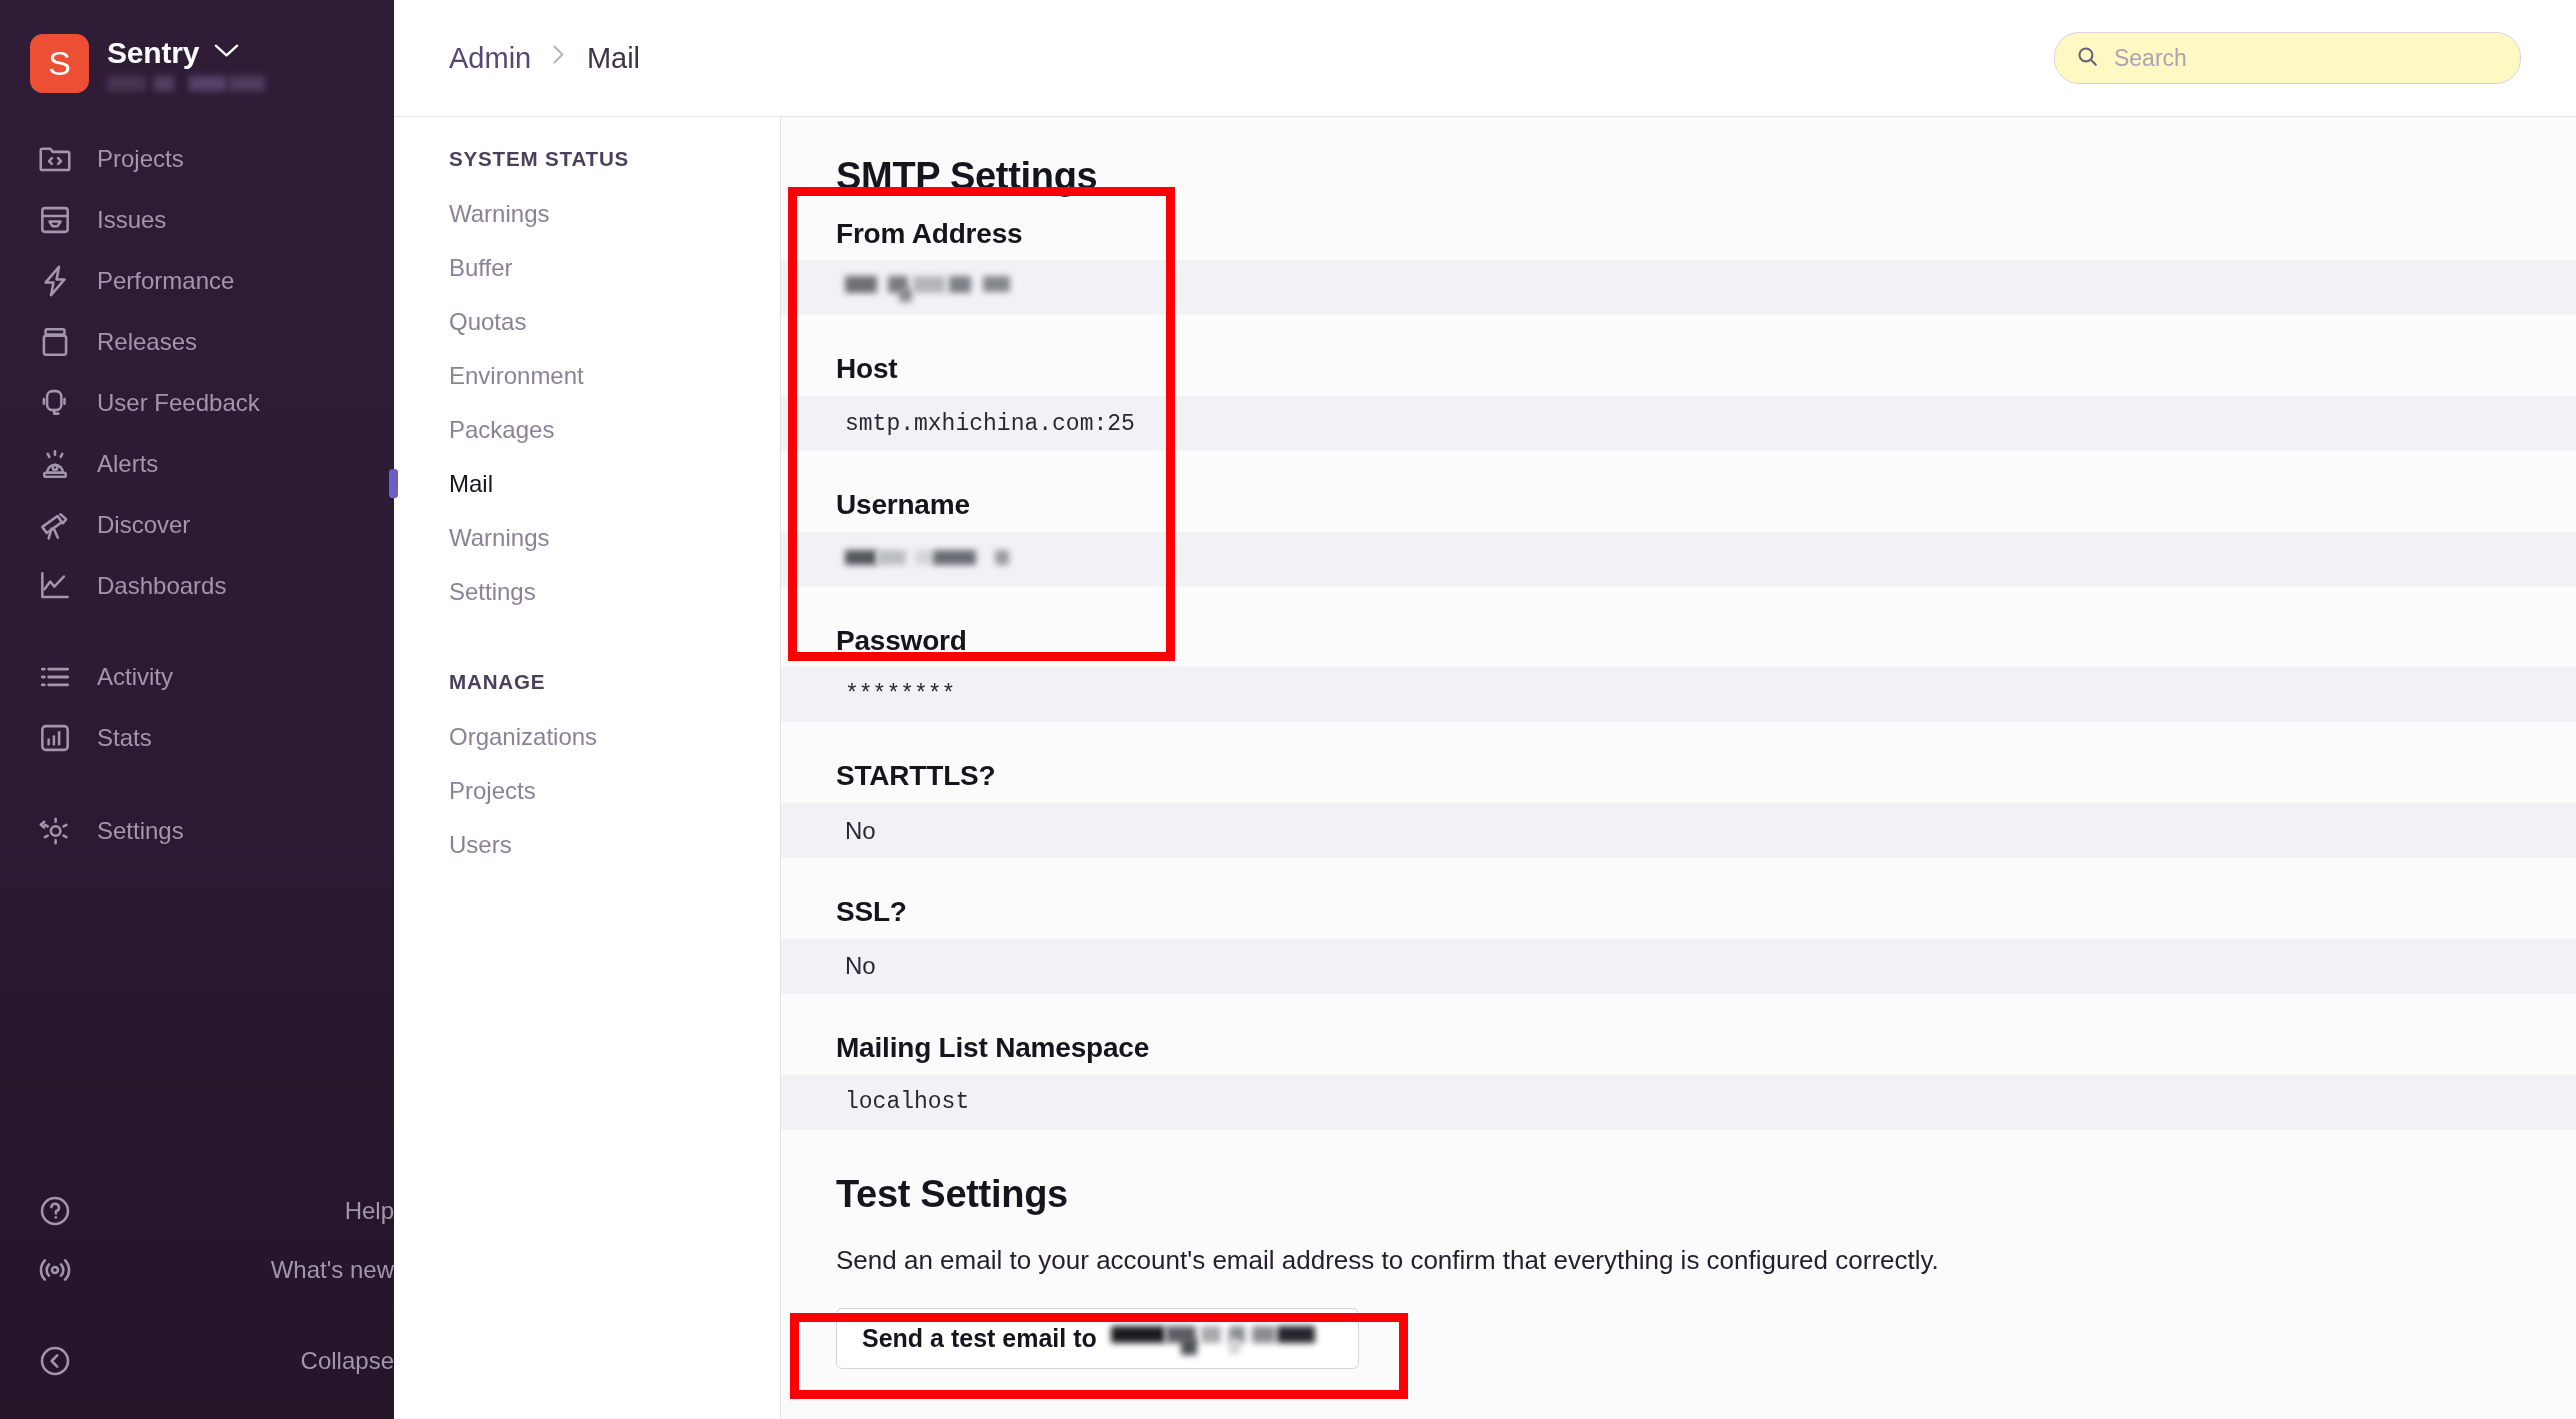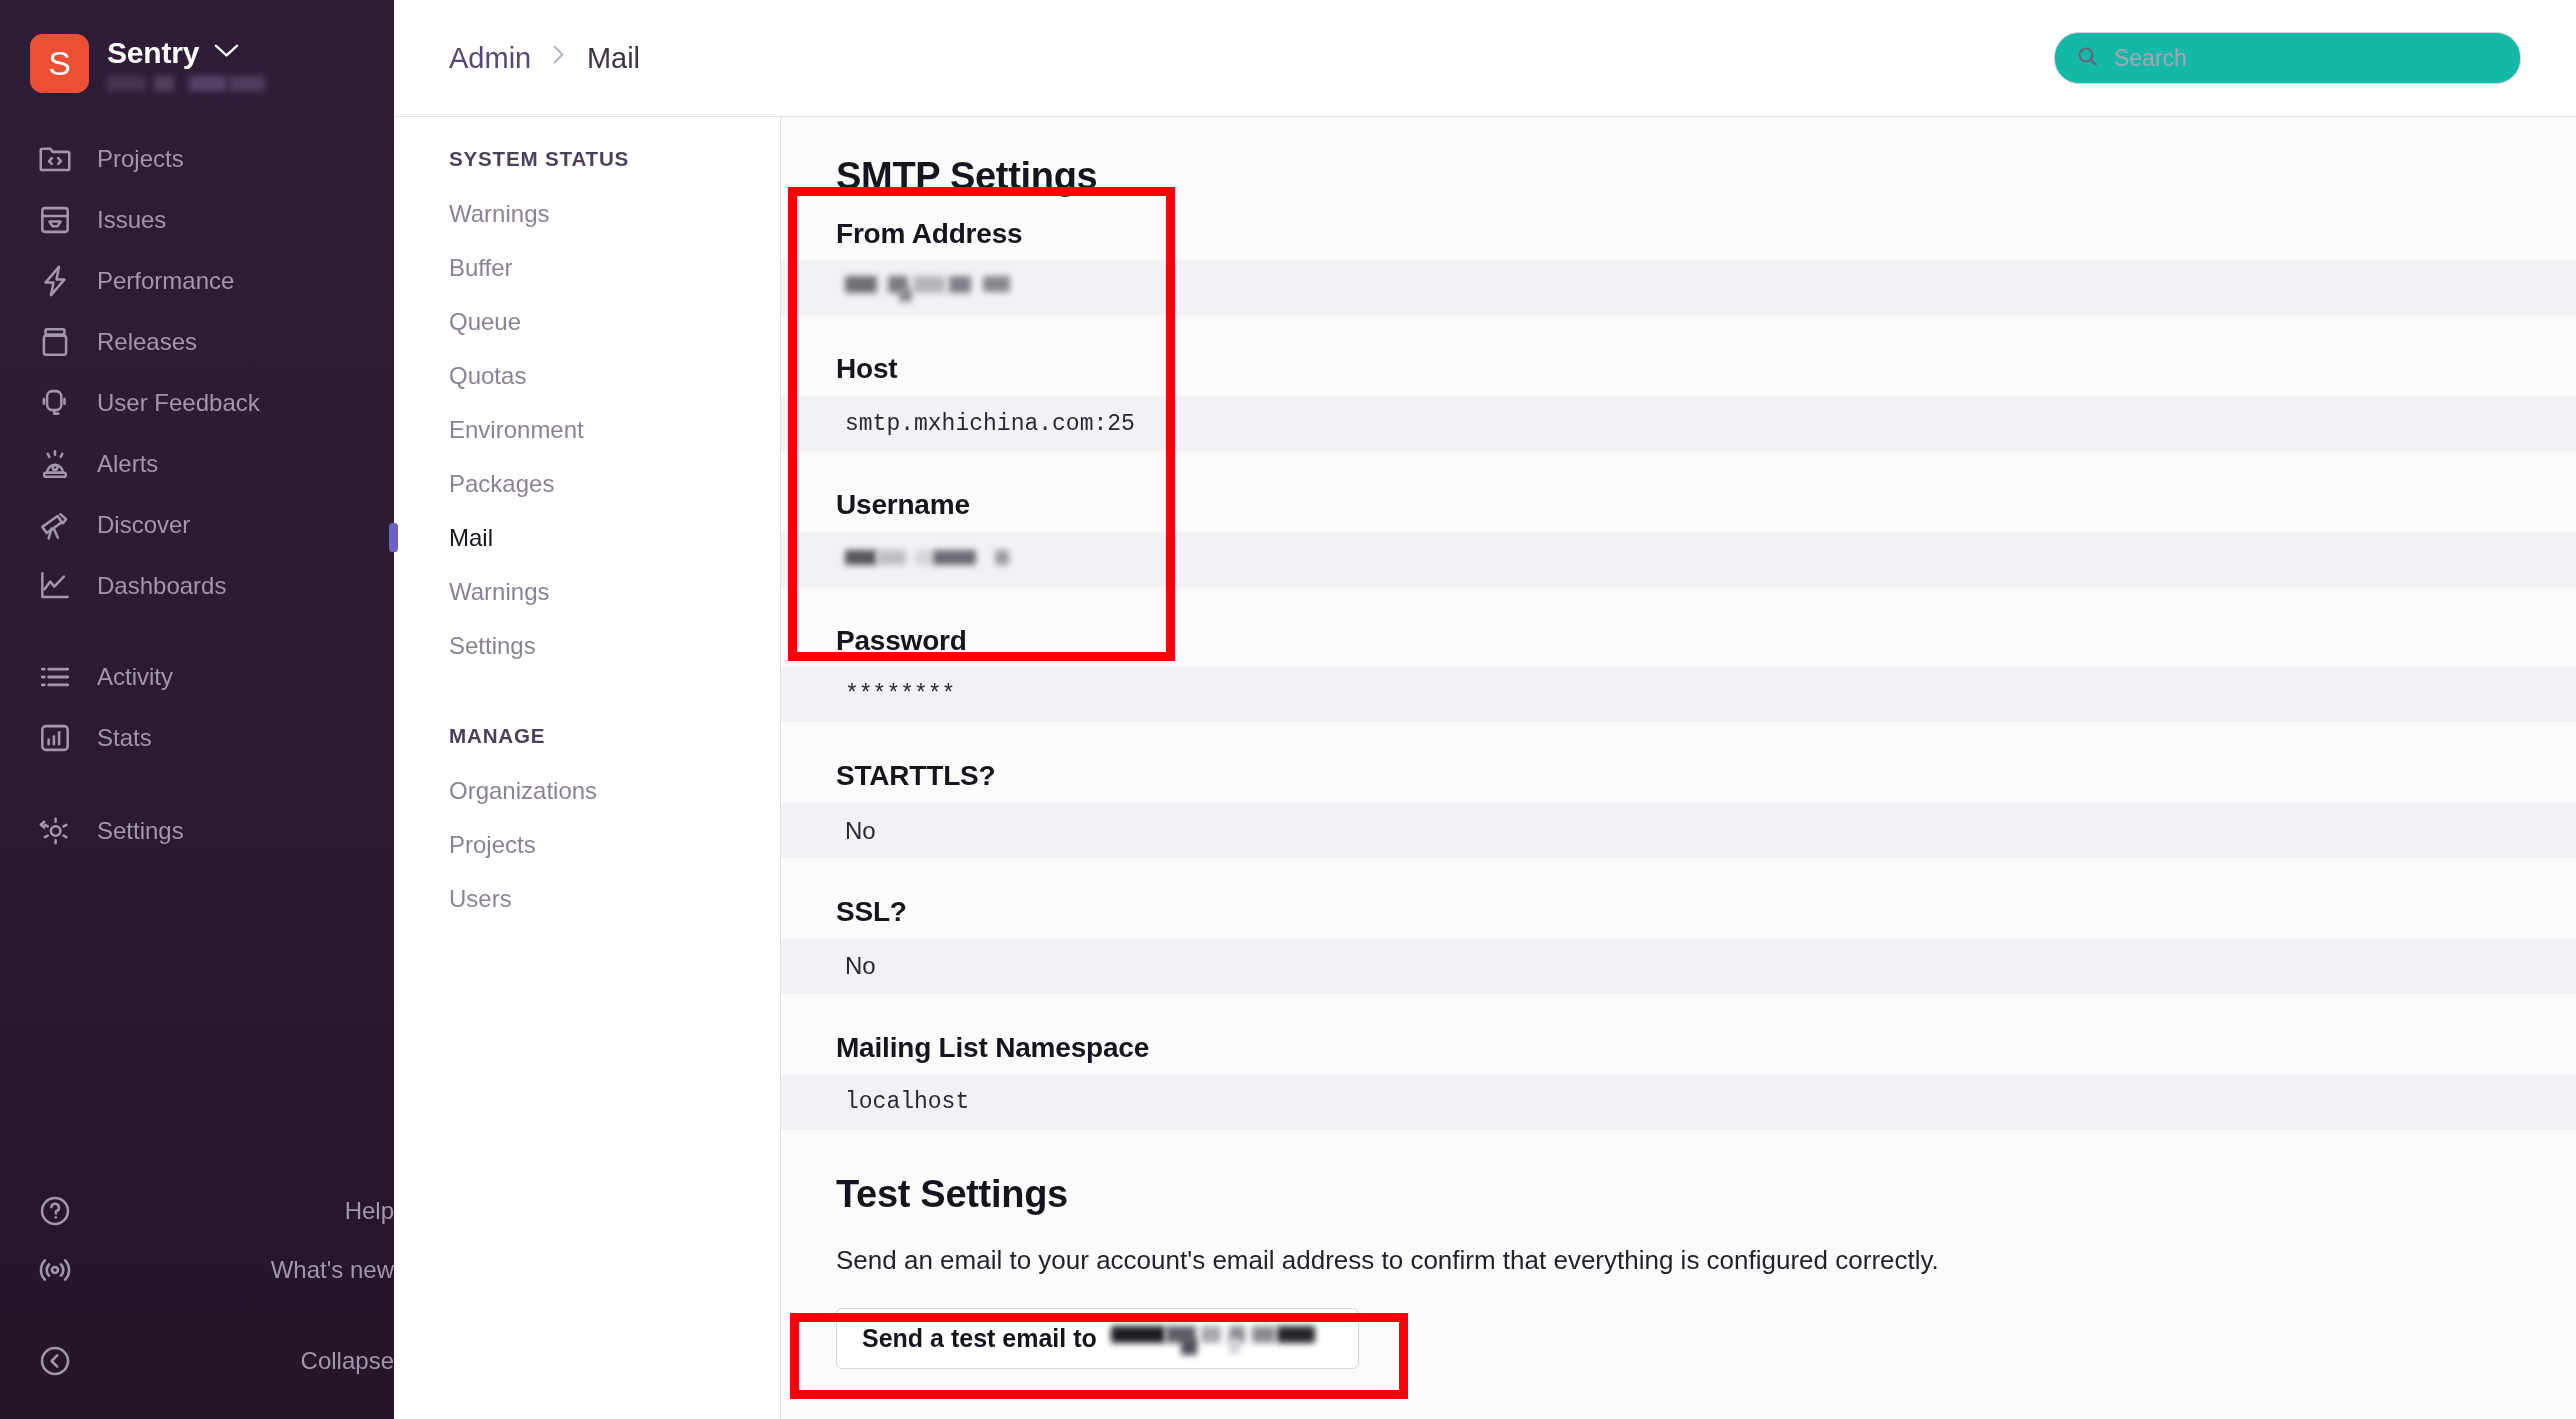--- a/index.html
+++ b/index.html
@@ -61,21 +61,21 @@
   }
   .breadcrumb { display: flex; align-items: center; gap: 18px; font-size: 29px; }
   .bc-link { color: #584774; cursor: pointer; }
   .bc-sep { color: #b9b2c4; font-size: 27px; }
   .bc-current { color: #3e3446; }
 
   .search-wrap {
     width: 467px; height: 52px;
     border: 1.8px solid #d8d3de; border-radius: 25px;
     display: flex; align-items: center; gap: 14.3px; padding: 0 19.7px;
-    background:#14b8a6;
+    background:#fef9c3;
   }
   .search-wrap input {
     border: 0; outline: 0; font-size: 23px; color: #3e3446;
     font-family: "Liberation Sans", sans-serif; background: transparent;
     width: 100%;
   }
   .search-wrap input::placeholder { color: #a9a3b4; }
 
   .body-row { flex: 1 1 auto; display: flex; min-height: 0; }
 
@@ -378,23 +378,20 @@
       <aside class="subnav">
         <div class="subnav-head">SYSTEM STATUS</div>
         <div class="subnav-list">
           <div class="subnav-item">
               <span>Warnings</span>
             </div>
           <div class="subnav-item">
               <span>Buffer</span>
             </div>
           <div class="subnav-item">
-              <span>Queue</span>
-            </div>
-          <div class="subnav-item">
               <span>Quotas</span>
             </div>
           <div class="subnav-item">
               <span>Environment</span>
             </div>
           <div class="subnav-item">
               <span>Packages</span>
             </div>
           <div class="subnav-item active">
               <span>Mail</span>

